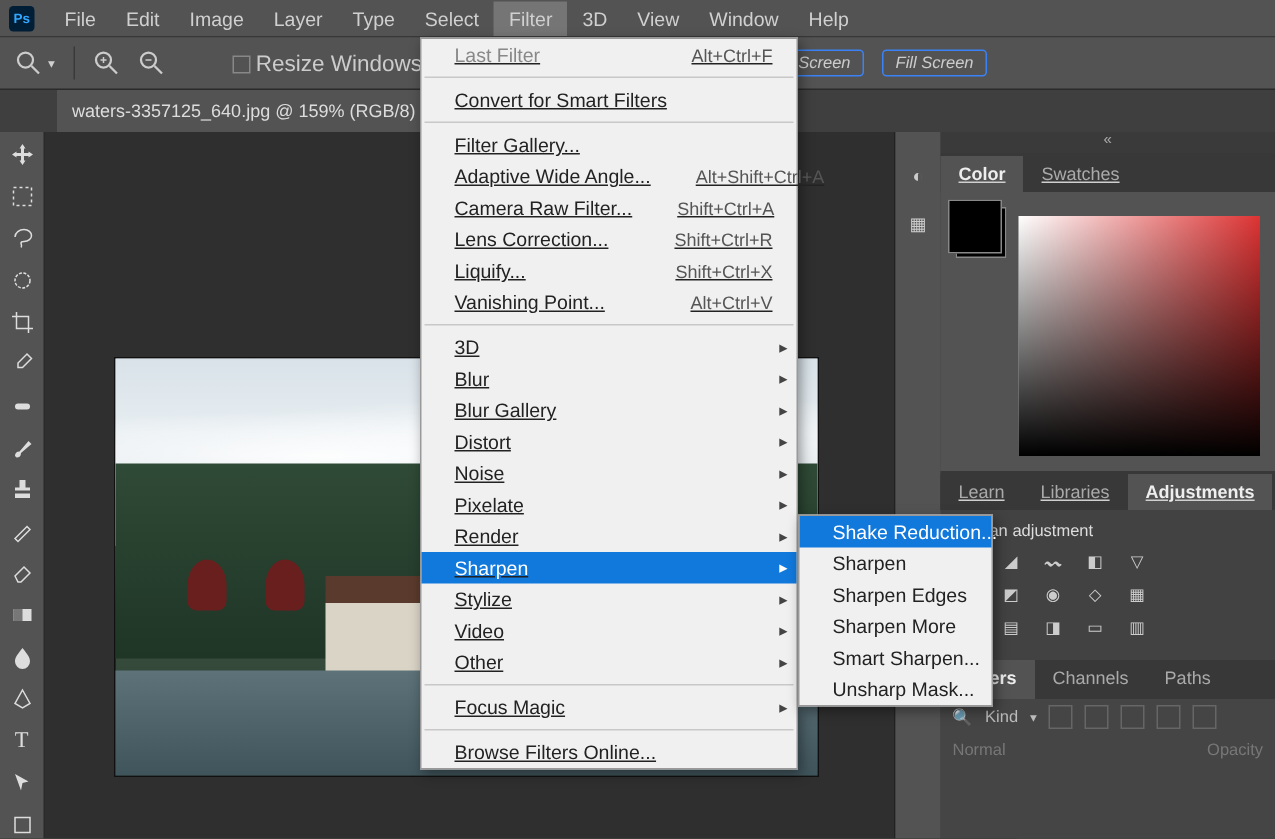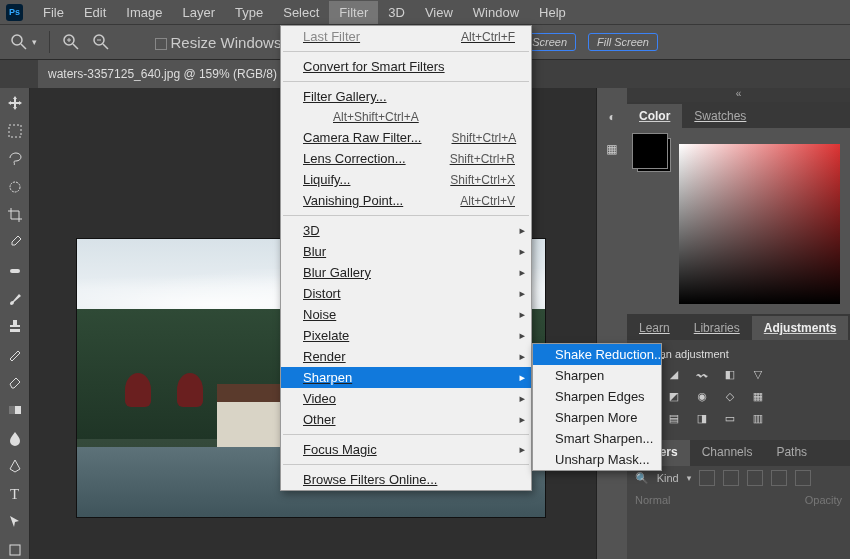--- a/index.html
+++ b/index.html
@@ -300,20 +300,21 @@
   </div>
   <div class="sep"></div>
   <div class="row">
       <span>Convert for Smart Filters</span>
     </div>
   <div class="sep"></div>
   <div class="row">
       <span>Filter Gallery...</span>
     </div>
   <div class="row">
+      <span>Adaptive Wide Angle...</span>
       <span class="sc">Alt+Shift+Ctrl+A</span>
     </div>
   <div class="row">
       <span>Camera Raw Filter...</span>
       <span class="sc">Shift+Ctrl+A</span>
     </div>
   <div class="row">
       <span>Lens Correction...</span>
       <span class="sc">Shift+Ctrl+R</span>
     </div>
@@ -342,20 +343,23 @@
       <span>Noise</span>
     </div>
   <div class="row sub">
       <span>Pixelate</span>
     </div>
   <div class="row sub">
       <span>Render</span>
     </div>
   <div class="row sub hl">
       <span>Sharpen</span>
+    </div>
+  <div class="row sub">
+      <span>Stylize</span>
     </div>
   <div class="row sub">
       <span>Video</span>
     </div>
   <div class="row sub">
       <span>Other</span>
     </div>
   <div class="sep"></div>
   <div class="row sub">
       <span>Focus Magic</span>

